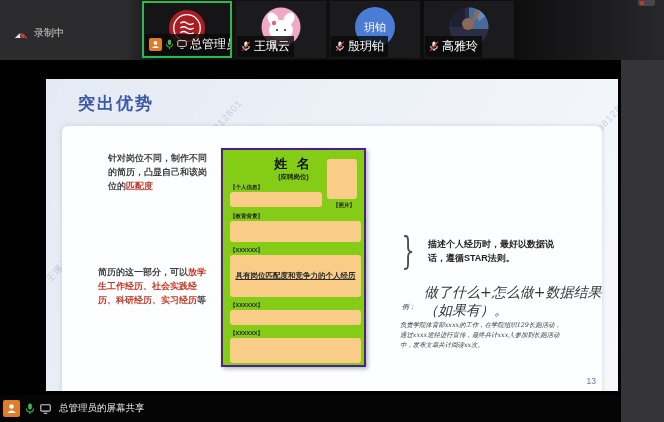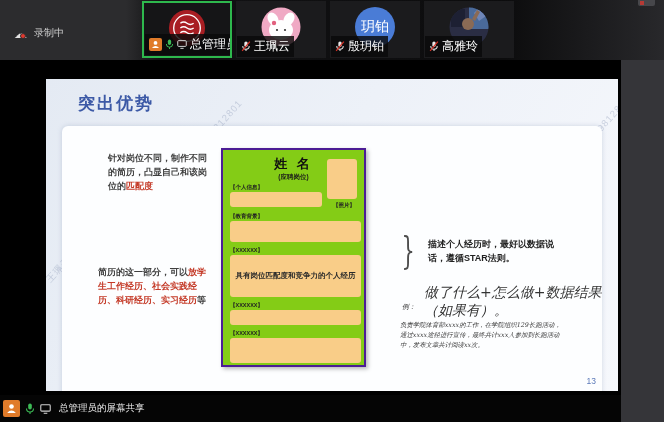--- a/index.html
+++ b/index.html
@@ -63,21 +63,21 @@
 
   
   .resume { position:absolute; left:159px; top:22px; width:145px; height:219px; background:#84cc16;
     border:2px solid #4c1d95; box-shadow:1.5px 2px 4px rgba(0,0,0,0.28); }
   .resume .rname { margin-top:5px; text-align:center; font-size:13px; font-weight:bold;
     letter-spacing:3px; color:#101010; }
   .resume .rsub { text-align:center; font-size:6.5px; font-weight:bold; color:#1a1a1a; }
   .rlabel { position:absolute; font-size:5.5px; font-weight:bold; color:#222; }
   .obox { position:absolute; background:#f9cd88; border-radius:3px; }
   .obox.big { display:flex; align-items:center; justify-content:center; text-align:center;
-    font-size:7.5px; font-weight:bold; color:#2b2b2b; padding:0 4px; line-height:1.4; }
+    font-size:7.5px; font-weight:bold; color:#2b2b2b; padding:0 4px; line-height:1.4;text-decoration:underline; }
 
   .corner-widget { position:absolute; left:638px; top:0; width:17px; height:6px; background:#47474b;
     border-radius:0 0 2px 2px; }
   .corner-widget i { position:absolute; left:2px; top:1px; width:4px; height:4px; background:#b63a35;
     display:block; }
 </style>
 </head>
 <body>
 
 <div class="app">
@@ -147,21 +147,21 @@
                 <path d="M1.5 5.5 a3.5 3.5 0 0 0 7 0" fill="none" stroke="#e8e8e8" stroke-width="1.1"></path>
                 <line x1="5" y1="9" x2="5" y2="11" stroke="#e8e8e8" stroke-width="1.1"></line>
                 <line x1="0.8" y1="10.8" x2="9.2" y2="0.8" stroke="#d93025" stroke-width="1.3"></line>
               </svg>
           </span>
           <span>王珮云</span>
         </div>
       </div>
 
       <div class="thumb">
-        <span class="avatar" style="width:40px;height:40px;border-radius:50%;background:#4a7cd6;display:inline-flex;align-items:center;justify-content:center;color:#fff;font-size:14px;">
+        <span class="avatar" style="width:40px;height:40px;border-radius:50%;background:#4a7cd6;display:inline-flex;align-items:center;justify-content:center;color:#fff;font-size:11px;">
           <span>玥铂</span>
         </span>
         <div class="namebar">
           <span class="ic">
             <svg width="10" height="11" viewBox="0 0 10 12">
                 <rect x="3.2" y="0.5" width="3.6" height="6" rx="1.8" fill="#e8e8e8"></rect>
                 <path d="M1.5 5.5 a3.5 3.5 0 0 0 7 0" fill="none" stroke="#e8e8e8" stroke-width="1.1"></path>
                 <line x1="5" y1="9" x2="5" y2="11" stroke="#e8e8e8" stroke-width="1.1"></line>
                 <line x1="0.8" y1="10.8" x2="9.2" y2="0.8" stroke="#d93025" stroke-width="1.3"></line>
               </svg>

